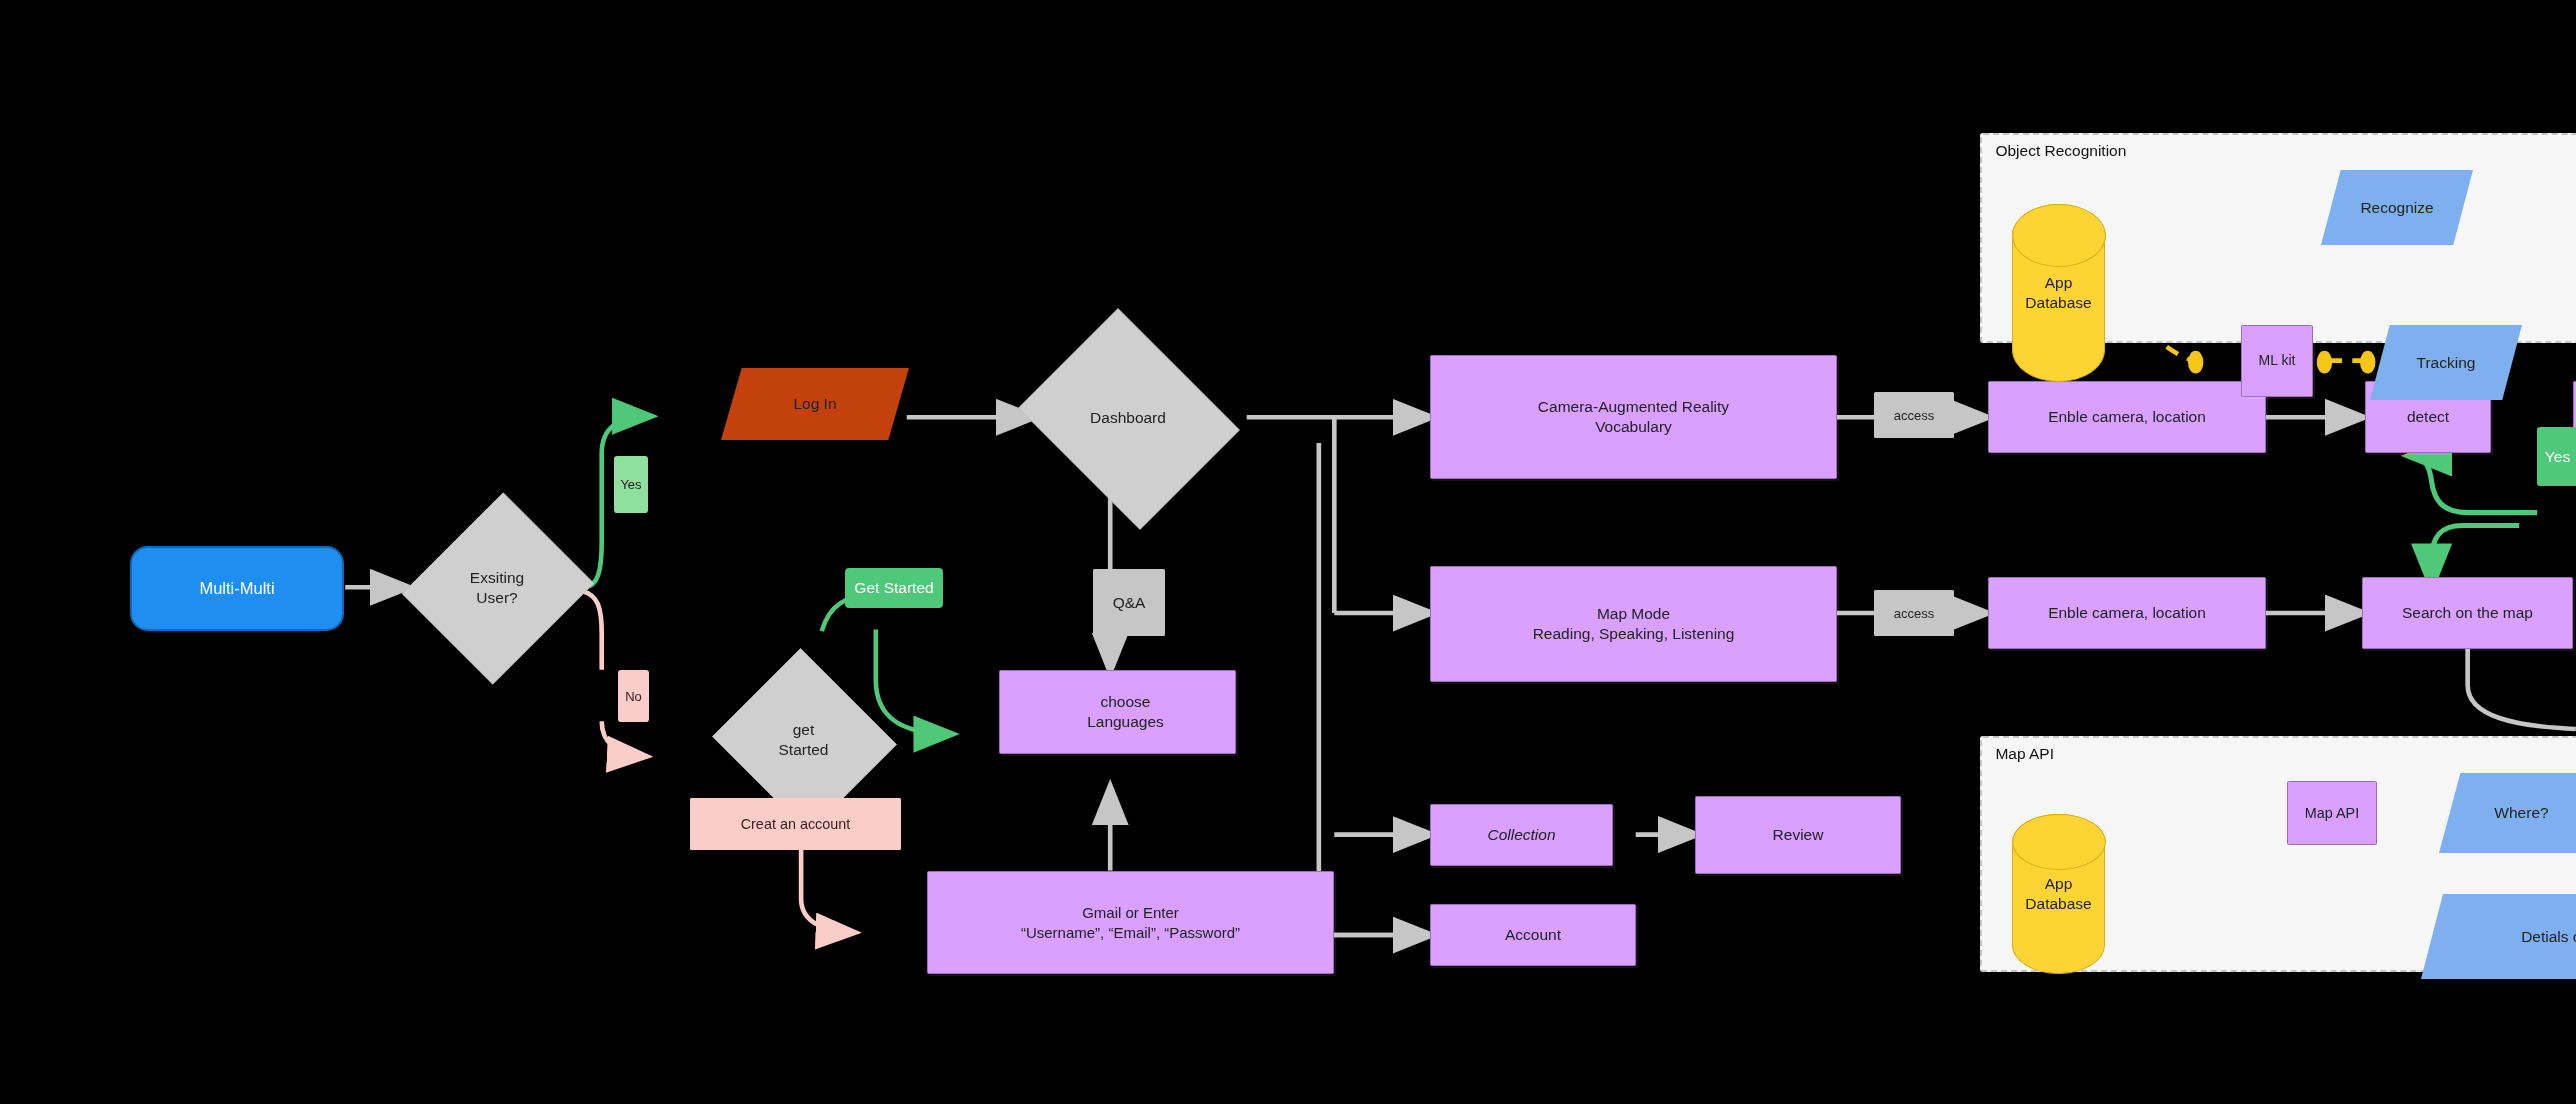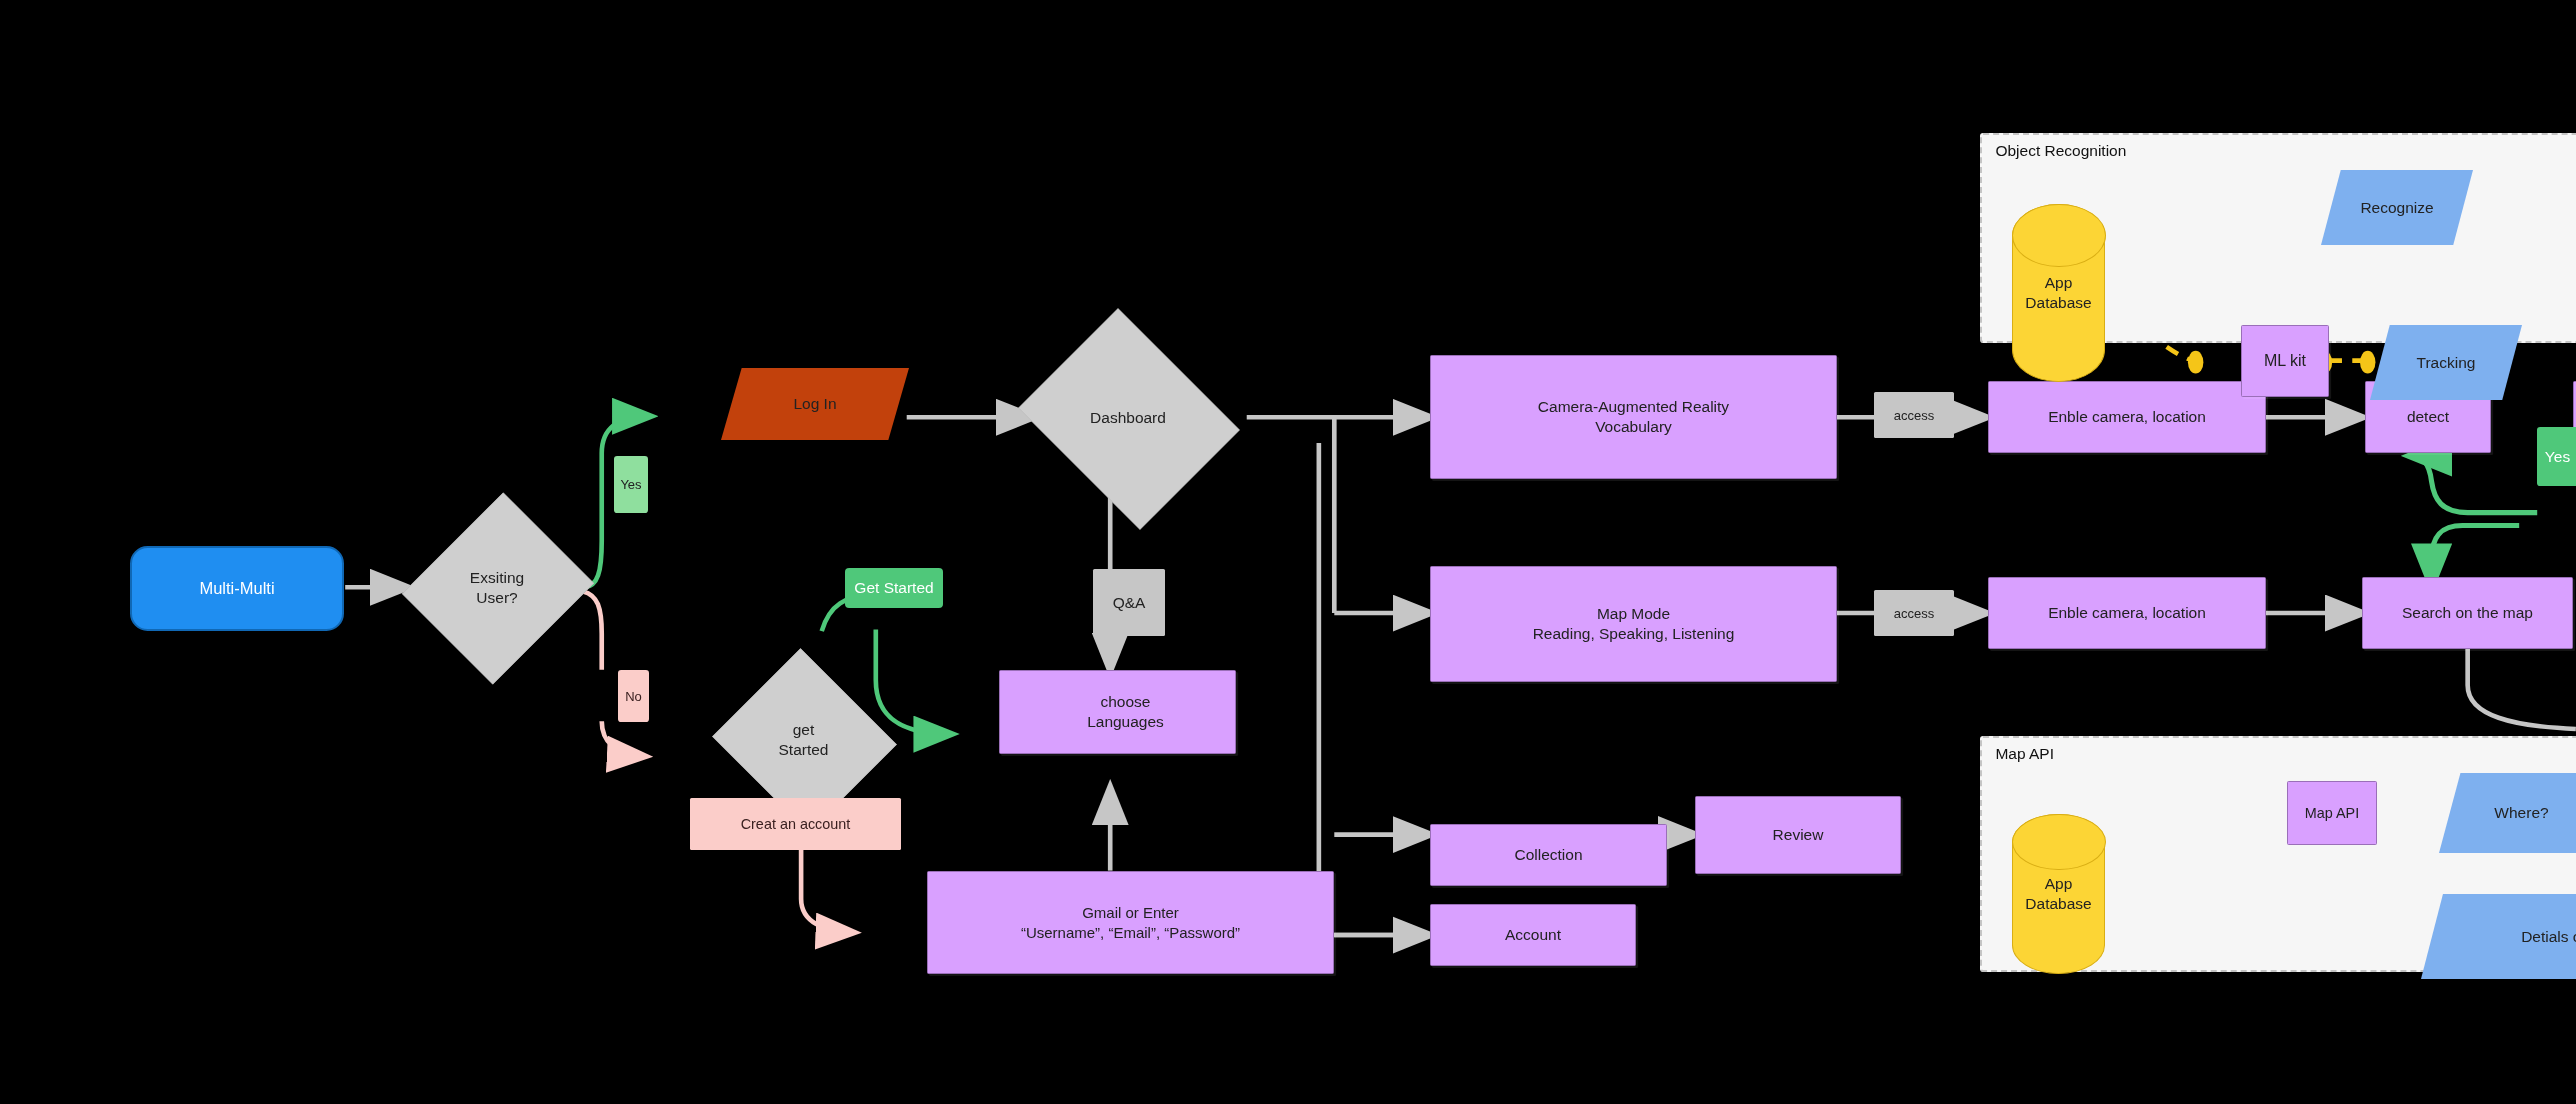--- a/index.html
+++ b/index.html
@@ -206,21 +206,21 @@
   <div class="node rect" style="left:1430px;top:355px;width:407px;height:124px;">
     <span class="lbl">Camera-Augmented Reality
 Vocabulary</span>
   </div>
 
   <div class="node rect" style="left:1430px;top:566px;width:407px;height:116px;">
     <span class="lbl">Map Mode
 Reading, Speaking, Listening</span>
   </div>
 
-  <div class="node rect" style="left:1430px;top:824px;width:237px;height:62px;">
+  <div class="node rect" style="left:1430px;top:804px;width:183px;height:62px;font-style:italic;">
     <span class="lbl">Collection</span>
   </div>
 
   <div class="node rect" style="left:1695px;top:796px;width:206px;height:78px;">
     <span class="lbl">Review</span>
   </div>
 
   <div class="node rect" style="left:1430px;top:904px;width:206px;height:62px;">
     <span class="lbl">Account</span>
   </div>
@@ -244,21 +244,21 @@
   <div class="node rect" style="left:2362px;top:577px;width:211px;height:72px;">
     <span class="lbl">Search on the map</span>
   </div>
 
   <div class="node db" style="left:2012px;top:204px;width:93px;height:178px;font-size:15.5px;">
     <div class="cap"></div>
     <span class="lbl">App
 Database</span>
   </div>
 
-  <div class="node rect" style="left:2241px;top:325px;width:88px;height:72px;font-size:16px;">
+  <div class="node rect" style="left:2241px;top:325px;width:72px;height:72px;font-size:14px;">
     <span class="lbl">ML kit</span>
   </div>
 
   <div class="node para" style="left:2321px;top:170px;width:152px;height:75px;
        clip-path:polygon(13% 0,100% 0,87% 100%,0 100%);border:none;box-shadow:none;">
     <span class="lbl">Recognize</span>
   </div>
 
   <div class="node para" style="left:2370px;top:325px;width:152px;height:75px;
        clip-path:polygon(13% 0,100% 0,87% 100%,0 100%);border:none;box-shadow:none;">

